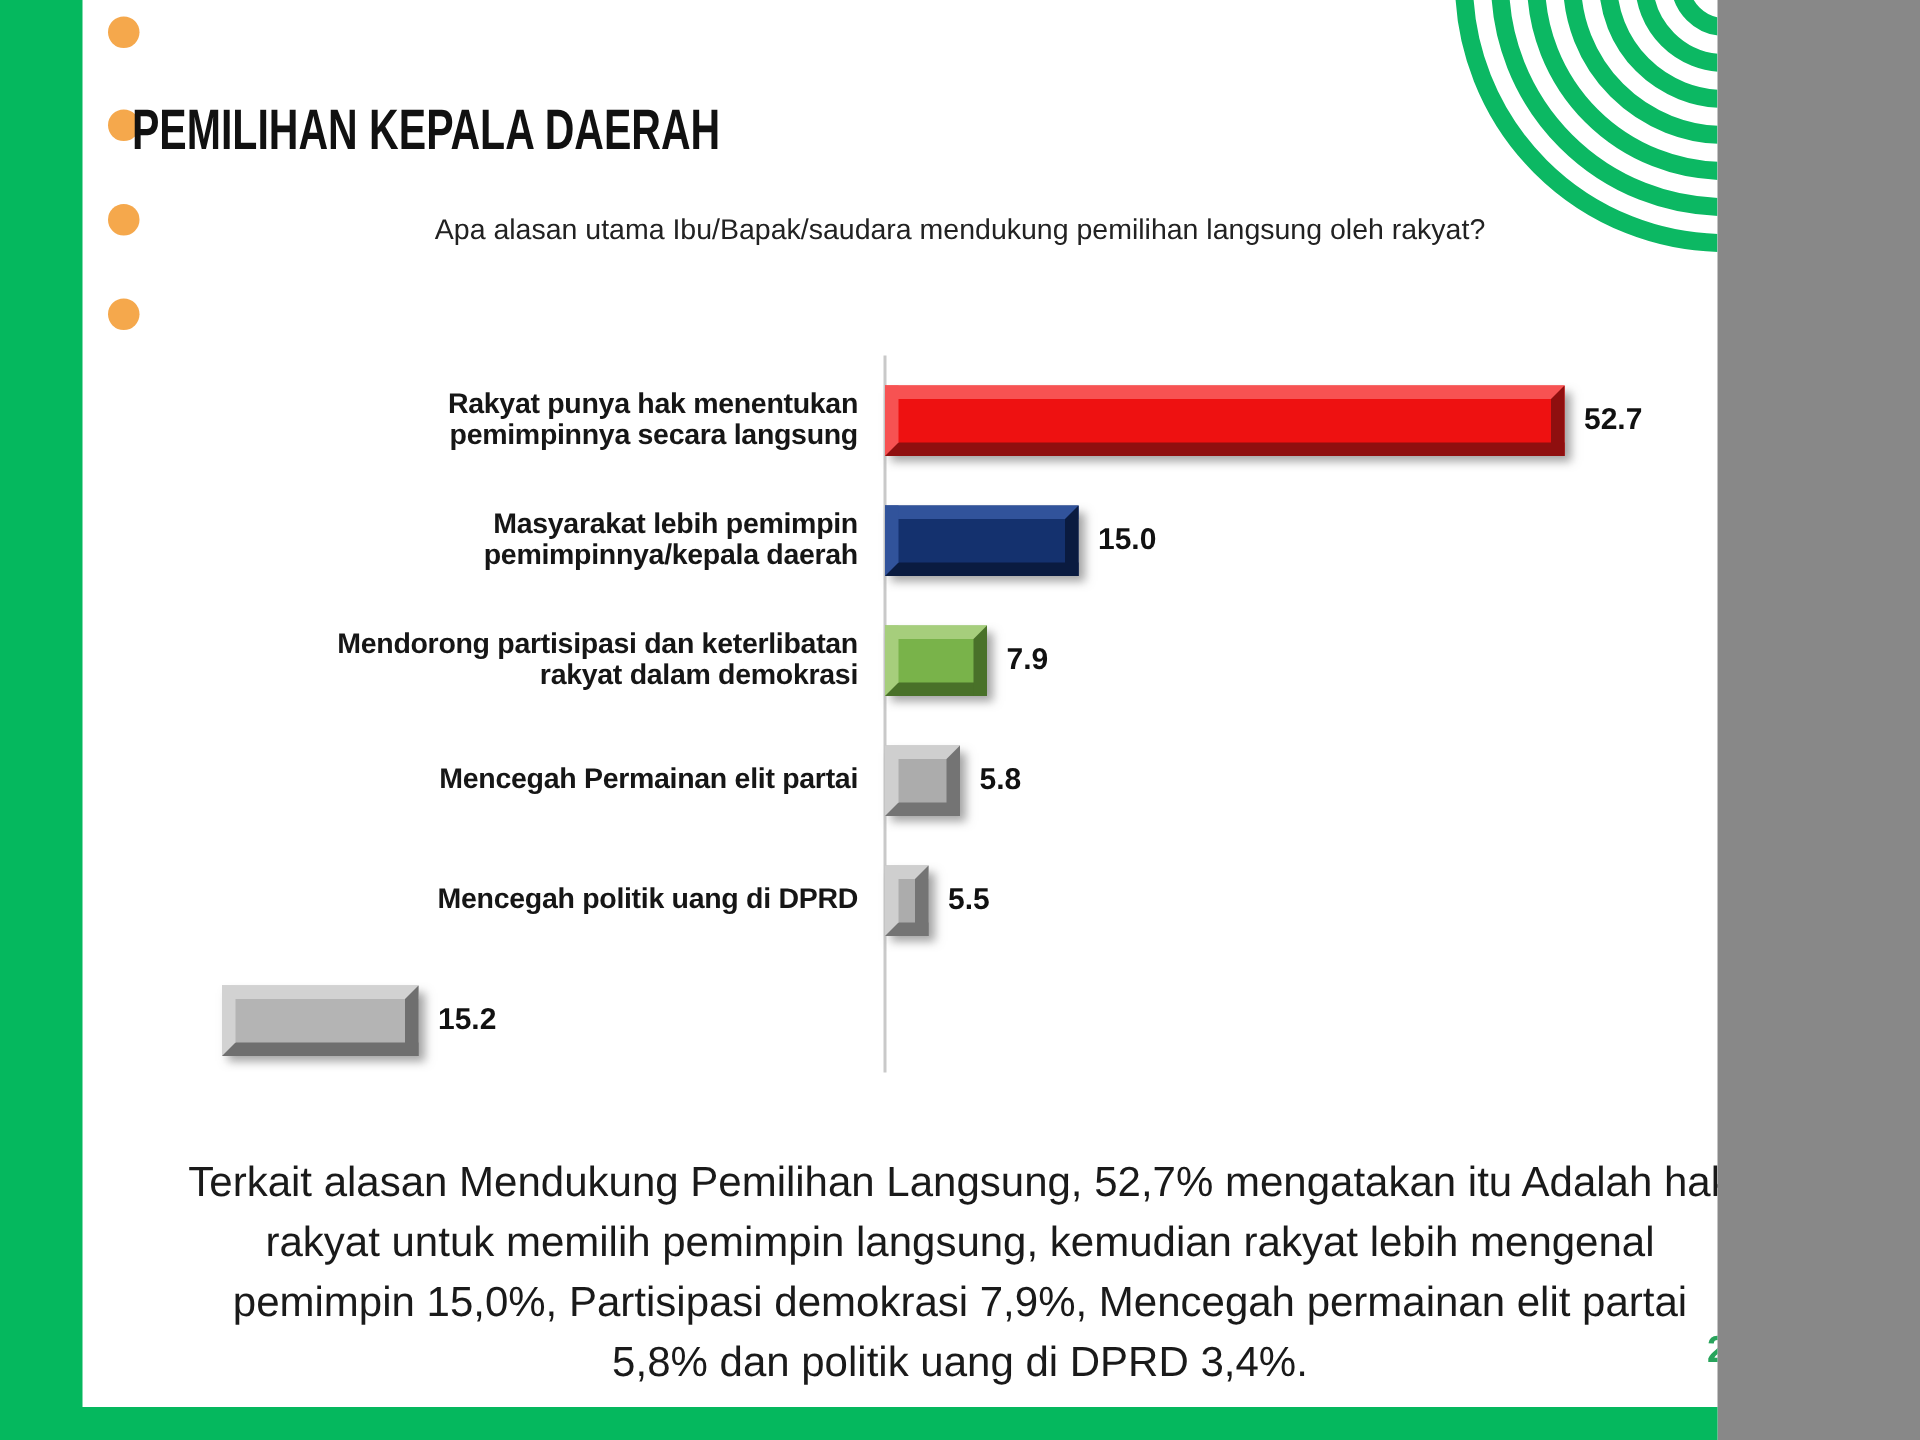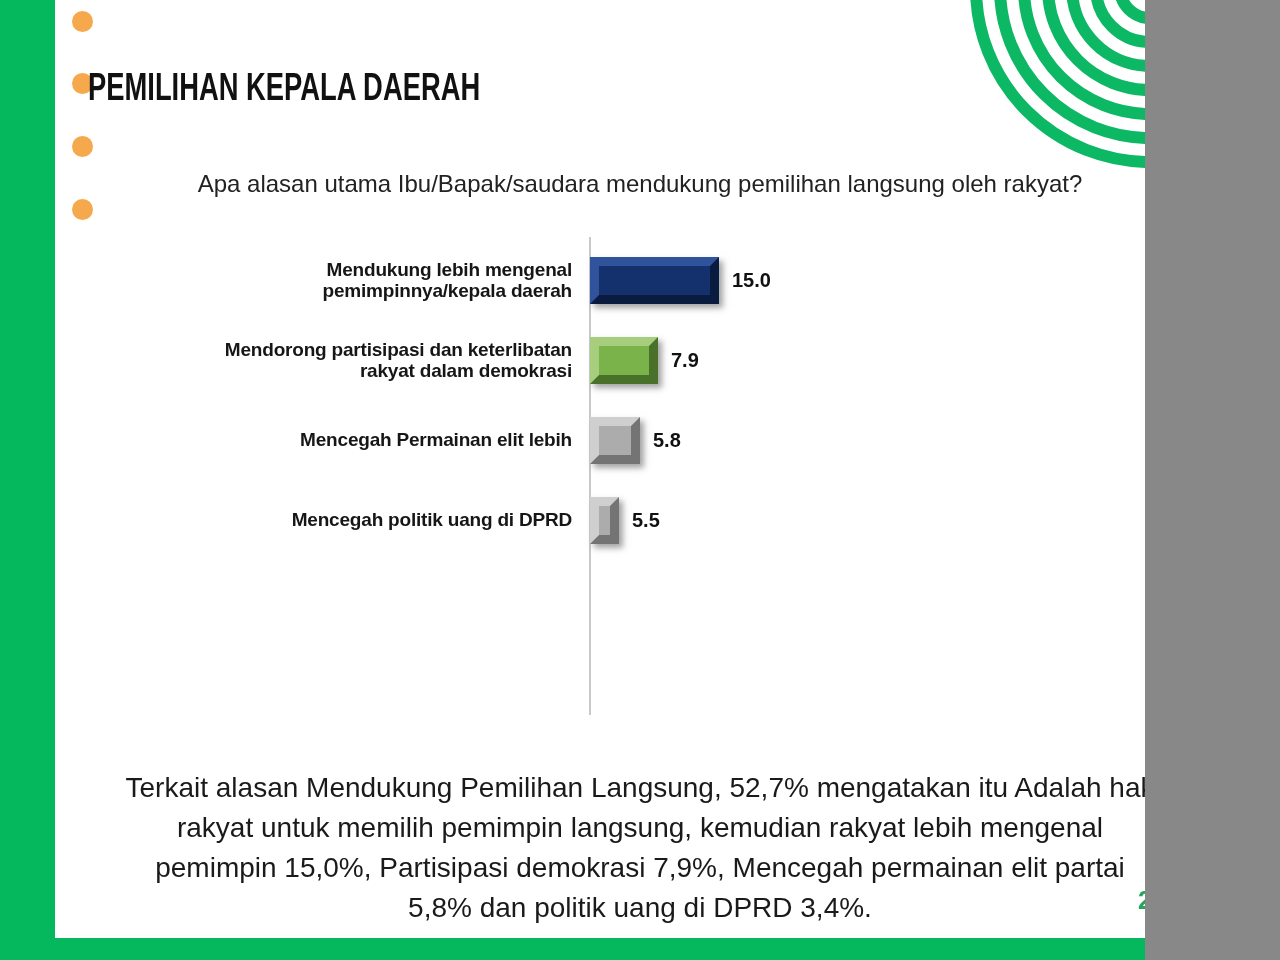--- a/index.html
+++ b/index.html
@@ -5,21 +5,21 @@
   html,body{margin:0;padding:0;background:#888;}
   .slide{position:relative;width:1145px;height:960px;background:#ffffff;overflow:hidden;
          font-family:"Liberation Sans","DejaVu Sans",sans-serif;}
   .left-band{position:absolute;left:0;top:0;width:55px;height:960px;}
   .bottom-band{position:absolute;left:0;top:938px;width:1280px;height:22px;}
   .circles{position:absolute;top:0;right:0;}
   .dot{position:absolute;width:21px;height:21px;border-radius:50%;z-index:1;}
   .title{position:absolute;left:88px;top:66px;font-size:38px;font-weight:bold;color:#111;
          white-space:nowrap;transform:scaleX(0.72);transform-origin:0 50%;z-index:2;letter-spacing:0;}
   .subtitle{position:absolute;top:143px;left:0;width:1280px;text-align:center;
-            font-size:24px;color:#222;margin-top:27px;}
+            font-size:19px;color:#222;}
   .axis-line{position:absolute;left:589px;top:237px;width:2px;height:478px;}
   .chart{position:absolute;left:130px;top:240px;width:1110px;}
   .chart-row{display:flex;align-items:center;height:80px;}
   .bar-label{width:442px;text-align:right;font-weight:bold;font-size:19px;line-height:1.12;
              white-space:pre-line;color:#161616;letter-spacing:-0.2px;}
   .plot{display:flex;align-items:center;margin-left:18px;}
   .bar{height:47px;box-sizing:border-box;border:9px solid;
        box-shadow:4px 4px 6px rgba(90,90,90,0.55);}
   .bar-value{margin-left:13px;font-weight:bold;font-size:20px;color:#111;white-space:nowrap;}
   .summary{position:absolute;top:768px;left:120px;width:1040px;text-align:center;
@@ -50,50 +50,62 @@
   <div class="dot" style="left: 72px; top: 199px; background: rgb(245, 168, 76);"></div>
 
   <div class="title">PEMILIHAN KEPALA DAERAH</div>
 
   <div class="subtitle">Apa alasan utama Ibu/Bapak/saudara mendukung pemilihan langsung oleh rakyat?</div>
 
   <div class="axis-line" style="background: rgb(201, 201, 201);"></div>
 
   <div class="chart" id="chart">
       <div class="chart-row">
-        <div class="bar-label">Mendukung lebih mengenal
+        <div class="bar-label">Rakyat punya hak menentukan
+pemimpinnya secara langsung</div>
+        <div class="plot">
+          <div class="bar" style="width: 453px; background: rgb(238, 17, 17); border-color: rgb(247, 82, 82) rgb(143, 15, 15) rgb(143, 15, 15) rgb(247, 82, 82);"></div>
+          <div class="bar-value">52.7</div>
+        </div>
+      </div>
+      <div class="chart-row">
+        <div class="bar-label">Masyarakat lebih pemimpin
 pemimpinnya/kepala daerah</div>
         <div class="plot">
           <div class="bar" style="width: 129px; background: rgb(20, 49, 110); border-color: rgb(49, 83, 155) rgb(10, 27, 64) rgb(10, 27, 64) rgb(49, 83, 155);"></div>
           <div class="bar-value">15.0</div>
         </div>
       </div>
       <div class="chart-row">
         <div class="bar-label">Mendorong partisipasi dan keterlibatan
 rakyat dalam demokrasi</div>
         <div class="plot">
           <div class="bar" style="width: 68px; background: rgb(121, 179, 74); border-color: rgb(166, 206, 124) rgb(73, 113, 41) rgb(73, 113, 41) rgb(166, 206, 124);"></div>
           <div class="bar-value">7.9</div>
         </div>
       </div>
       <div class="chart-row">
-        <div class="bar-label">Mencegah Permainan elit lebih</div>
+        <div class="bar-label">Mencegah Permainan elit partai</div>
         <div class="plot">
           <div class="bar" style="width: 50px; background: rgb(172, 172, 172); border-color: rgb(207, 207, 207) rgb(116, 116, 116) rgb(116, 116, 116) rgb(207, 207, 207);"></div>
           <div class="bar-value">5.8</div>
         </div>
       </div>
       <div class="chart-row">
         <div class="bar-label">Mencegah politik uang di DPRD</div>
         <div class="plot">
           <div class="bar" style="width: 29px; background: rgb(172, 172, 172); border-color: rgb(207, 207, 207) rgb(116, 116, 116) rgb(116, 116, 116) rgb(207, 207, 207);"></div>
           <div class="bar-value">5.5</div>
         </div>
       </div>
       <div class="chart-row">
+        <div class="plot">
+          <div class="bar" style="width: 131px; background: rgb(180, 180, 180); border-color: rgb(210, 210, 210) rgb(111, 111, 111) rgb(111, 111, 111) rgb(210, 210, 210);"></div>
+          <div class="bar-value">15.2</div>
+        </div>
       </div>
     </div>
 
   <div class="summary">Terkait alasan Mendukung Pemilihan Langsung, 52,7% mengatakan itu Adalah hak rakyat untuk memilih pemimpin langsung, kemudian rakyat lebih mengenal pemimpin 15,0%, Partisipasi demokrasi 7,9%, Mencegah permainan elit partai 5,8% dan politik uang di DPRD 3,4%.</div>
 
   <div class="page-number" style="color: rgb(40, 164, 92);">282</div>
 
 </div>
 
 </body></html>

